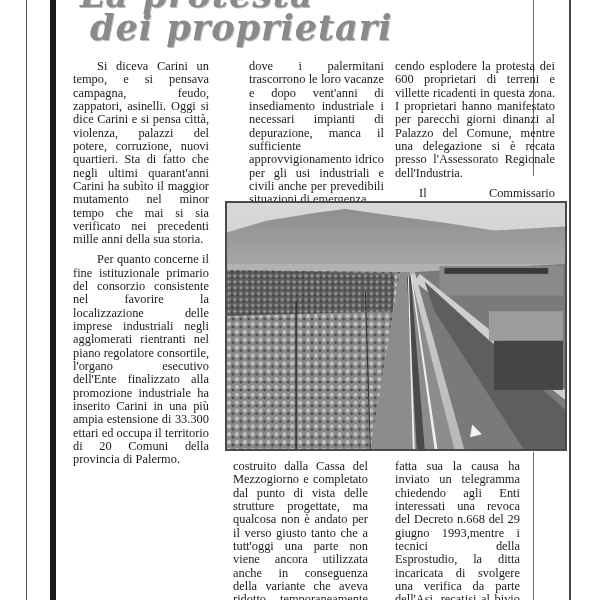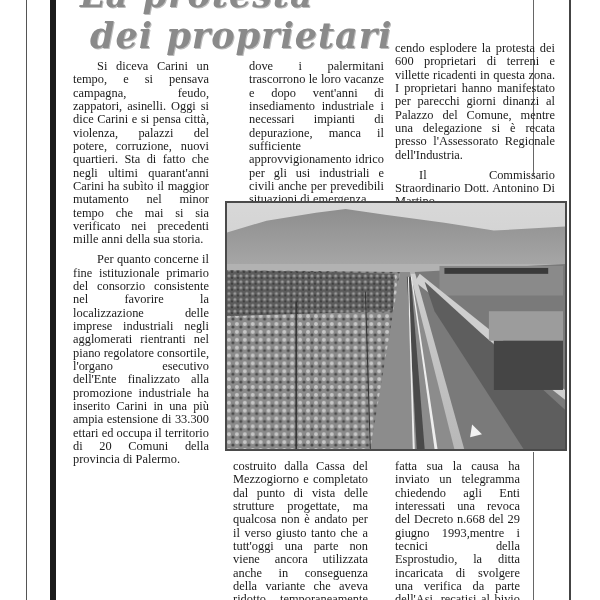--- a/index.html
+++ b/index.html
@@ -29,21 +29,21 @@
 
   .col {
     position:absolute; font-size:12.4px; line-height:13.35px;
     text-align:justify; hyphens:manual;
   }
   .col p { margin:4px; text-indent:24px; }
   .col p.noindent { text-indent:0; }
   .col p + p { margin-top:6.5px; }
   #col-left { left:69px; top:56px; width:144px; }
   #col-mid-top { left:245px; top:56px; width:143px; }
-  #col-right-top { left:391px; top:38px; width:168px; }
+  #col-right-top { left:391px; top:56px; width:168px; }
   #col-mid-bottom { left:229px; top:456px; width:143px; }
   #col-right-bottom { left:391px; top:456px; width:133px; }
   #col-right-top p.sign { text-indent:24px; }
 
   .photo {
     position:absolute; left:225px; top:201px; width:342px; height:250px;
     border:2px solid #4a4a4a; box-sizing:border-box; overflow:hidden;
     background:#9a9a9a;
   }
   .photo svg { display:block; width:100%; height:100%; }
@@ -52,21 +52,21 @@
 <body>
 
 <div class="frame-line" id="outer-left"></div>
 <div class="frame-line" id="thick-bar"></div>
 <div class="frame-line" id="outer-right"></div>
 <div class="frame-line" id="inner-right"></div>
 <div class="frame-line" id="inner-right-b"></div>
 
 <h1 class="title" style="margin:0;">
   <span class="l1">La protesta</span>
-  <span class="l2" style="padding-left:10px;margin-top:8px;">dei proprietari</span>
+  <span class="l2" style="padding-left:10px;">dei proprietari</span>
 </h1>
 
 <div class="col" id="col-left">
   <p>Si diceva Carini un tempo, e si pensava campagna, feudo, zappatori, asinelli. Oggi si dice Carini e si pensa città, violenza, palazzi del potere, corruzione, nuovi quartieri. Sta di fatto che negli ultimi quarant'anni Carini ha subìto il maggior mutamento nel minor tempo che mai si sia verificato nei precedenti mille anni della sua storia.</p>
   <p>Per quanto concerne il fine istituzionale primario del consorzio consistente nel favorire la localizzazione delle imprese industriali negli agglomerati rientranti nel piano regolatore consortile, l'organo esecutivo dell'Ente finalizzato alla promozione industriale ha inserito Carini in una più ampia estensione di 33.300 ettari ed occupa il territorio di 20 Comuni della provincia di Palermo.</p>
 
 </div>
 
 <div class="col" id="col-mid-top">
   <p class="noindent">dove i palermitani trascorrono le loro vacanze e dopo vent'anni di insediamento industriale i necessari impianti di depurazione, manca il sufficiente approvvigionamento idrico per gli usi industriali e civili anche per prevedibili situazioni di emergenza.</p>

